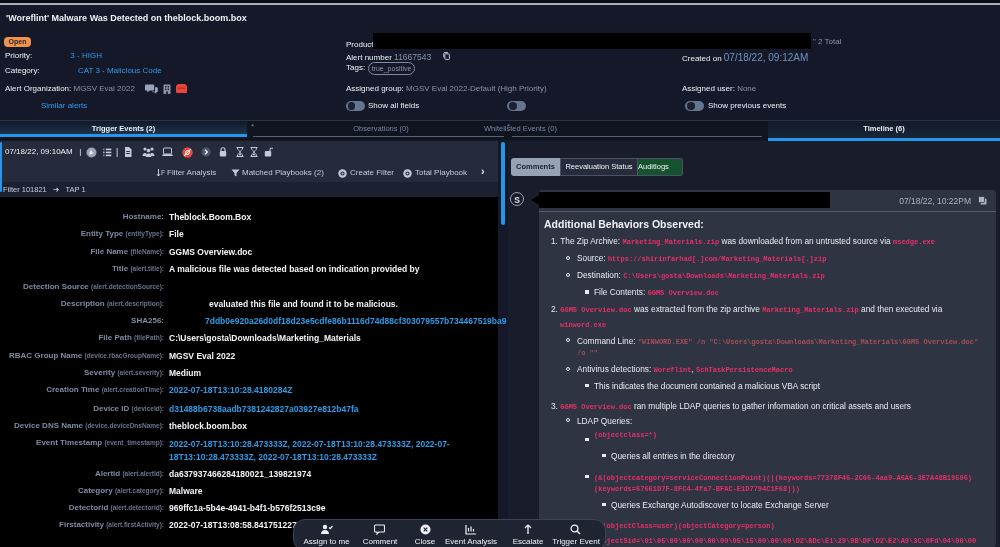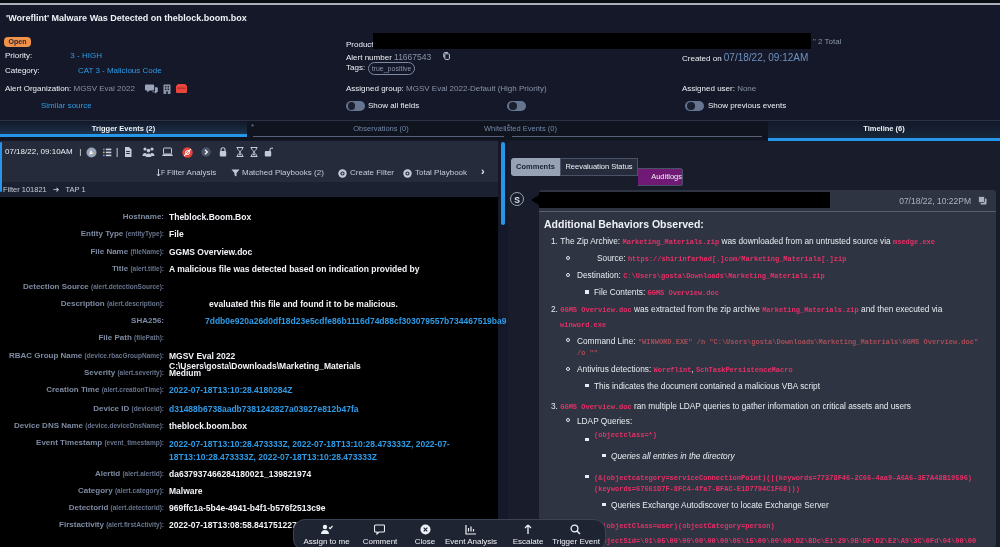--- a/index.html
+++ b/index.html
@@ -37,21 +37,21 @@
       <rect x="4.6" y="2" width="1.4" height="1.4"></rect>
       <rect x="2" y="4.6" width="1.4" height="1.4"></rect>
       <rect x="4.6" y="4.6" width="1.4" height="1.4"></rect>
       <rect x="3.2" y="7.4" width="1.6" height="2.6"></rect>
     </g>
   </svg>
 <svg class="abs" style="left:176px;top:84px;" width="11" height="10" viewBox="0 0 11 10">
     <path fill="#e8453c" d="M0 2l2-2h7l2 2v6a1 1 0 01-1 1H1a1 1 0 01-1-1V2z"></path>
     <rect x="1.5" y="3.5" width="8" height="1.5" fill="#b8352e"></rect>
   </svg>
-<div class="abs b" style="left:5px;top:100.5px;font-size:8px;">Similar source</div>
+<div class="abs b" style="left:5px;top:100.5px;font-size:8px;">Similar alerts</div>
 
 <div class="abs w" style="left:346px;top:39.5px;font-size:8px;">Product:</div>
 <div class="abs" style="left:373px;top:33px;width:438px;height:16px;background:#000;"></div>
 <div class="abs g" style="left:813px;top:37px;font-size:8px;">" 2 Total</div>
 <div class="abs w" style="left:346px;top:51.5px;font-size:8px;">Alert number <span class="g" style="font-size:8.5px;">11667543</span></div>
 <svg class="abs" style="left:442px;top:52px;" width="9" height="8" viewBox="0 0 9 8">
     <rect x="2.8" y="1.8" width="4.6" height="5.6" rx="0.8" fill="none" stroke="#c5ccd8" stroke-width="1"></rect>
     <path fill="none" stroke="#c5ccd8" stroke-width="1" d="M1.8 5.4V1.5a0.9 0.9 0 01 .9-.9h3.2"></path>
   </svg>
 <div class="abs w" style="left:346px;top:63px;font-size:8px;">Tags:</div>
@@ -198,21 +198,21 @@
 <div class="fl" style="top:247px;">File Name <small>(fileName):</small></div>
 <div class="fv" style="top:247px;">GGMS Overview.doc</div>
 <div class="fl" style="top:264px;">Title <small>(alert.title):</small></div>
 <div class="fv" style="top:264px;">A malicious file was detected based on indication provided by</div>
 <div class="fl" style="top:282px;">Detection Source <small>(alert.detectionSource):</small></div>
 <div class="fl" style="top:299px;">Description <small>(alert.description):</small></div>
 <div class="fv" style="top:299px;left:190px;padding-left:19px;">evaluated this file and found it to be malicious.</div>
 <div class="fl" style="top:316px;">SHA256:</div>
 <div class="fv b" style="top:316px;color:#2d9ce8;">7ddb0e920a26d0df18d23e5cdfe86b1116d74d88cf303079557b734467519ba9</div>
 <div class="fl" style="top:333px;">File Path <small>(filePath):</small></div>
-<div class="fv" style="top:333px;margin-top:28px;">C:\Users\gosta\Downloads\Marketing_Materials</div>
+<div class="fv" style="top:333px;">C:\Users\gosta\Downloads\Marketing_Materials</div>
 <div class="fl" style="top:351px;">RBAC Group Name <small>(device.rbacGroupName):</small></div>
 <div class="fv" style="top:351px;">MGSV Eval 2022</div>
 <div class="fl" style="top:368px;">Severity <small>(alert.severity):</small></div>
 <div class="fv" style="top:368px;">Medium</div>
 <div class="fl" style="top:385px;">Creation Time <small>(alert.creationTime):</small></div>
 <div class="fv" style="top:385px;color:#2d9ce8;">2022-07-18T13:10:28.4180284Z</div>
 <div class="fl" style="top:404px;">Device ID <small>(deviceId):</small></div>
 <div class="fv" style="top:404px;color:#2d9ce8;">d31488b6738aadb7381242827a03927e812b47fa</div>
 <div class="fl" style="top:421px;">Device DNS Name <small>(device.deviceDnsName):</small></div>
 <div class="fv" style="top:421px;">theblock.boom.box</div>
@@ -227,21 +227,21 @@
 <div class="fl" style="top:520px;">Firstactivity <small>(alert.firstActivity):</small></div>
 <div class="fv" style="top:520px;">2022-07-18T13:08:58.841751227Z</div>
 
 <div class="abs" style="left:0;top:142px;width:2px;height:50px;background:#2596e8;border-radius:2px;"></div>
 <div class="abs" style="left:501px;top:142px;width:4px;height:83px;background:#2596e8;border-radius:2px;"></div>
 
 <div class="abs" style="left:508px;top:141px;width:492px;height:406px;background:#191d2b;"></div>
 
 <div class="abs" style="left:511px;top:158px;width:49px;height:18px;background:#97a3b4;border-radius:3px 0 0 3px;text-align:center;line-height:18px;font-size:7.5px;font-weight:bold;color:#1a2030;">Comments</div>
 <div class="abs" style="left:560px;top:158px;width:78px;height:18px;background:#262c3c;border:1px solid #4a5366;text-align:center;line-height:16px;font-size:7.5px;color:#eef1f6;">Reevaluation Status</div>
-<div class="abs" style="left:638px;top:168px;width:45px;height:18px;background:#701a75;border:1px solid #4a5366;border-left:none;border-radius:0 3px 3px 0;text-align:right;line-height:16px;font-size:7.5px;color:#eef1f6;">Auditlogs</div>
+<div class="abs" style="left:638px;top:158px;width:45px;height:18px;background:#14532d;border:1px solid #4a5366;border-left:none;border-radius:0 3px 3px 0;text-align:left;line-height:16px;font-size:7.5px;color:#eef1f6;">Auditlogs</div>
 
 <div class="abs" style="left:510px;top:192px;width:14px;height:14px;border:1.3px solid #97a3b4;border-radius:50%;text-align:center;line-height:14px;font-size:8.5px;font-weight:bold;color:#dde2ea;">S</div>
 
 <div class="abs" style="left:539px;top:190px;width:457px;height:357px;background:#2e3442;border-radius:3px;"></div>
 <div class="abs" style="left:539px;top:210.5px;width:457px;height:1px;background:#555e70;"></div>
 
 <div class="abs" style="left:531px;top:195px;width:0;height:0;border-top:5px solid transparent;border-bottom:5px solid transparent;border-right:8px solid #000;"></div>
 <div class="abs" style="left:539px;top:192px;width:291px;height:16px;background:#000;"></div>
 <div class="abs" style="left:880px;top:196px;width:91px;text-align:right;font-size:8.5px;color:#aab3c2;">07/18/22, 10:22PM</div>
 <svg class="abs" style="left:977px;top:195px;" width="11" height="11" viewBox="0 0 11 11">
@@ -251,41 +251,41 @@
 
 <div class="abs w" style="left:544px;top:218px;font-size:10.5px;font-weight:bold;">Additional Behaviors Observed:</div>
 <style>
 .li { position:absolute; font-size:8.3px; color:#e8ecf2; white-space:nowrap; }
 .li .mono, .li .mono2 { font-size:7px; }
 .bc { position:absolute; width:4px; height:4px; border:1px solid #e8ecf2; border-radius:50%; }
 .bs { position:absolute; width:3.5px; height:3.5px; background:#e8ecf2; }
 </style>
 <div class="li" style="left:551px;top:236px;">1.&nbsp;The Zip Archive: <span class="mono">Marketing_Materials.zip</span> was downloaded from an untrusted source via <span class="mono">msedge.exe</span></div>
 <div class="bc" style="left:566px;top:256px;"></div>
-<div class="li" style="left:577px;top:253px;margin-left:20px;">Source: <span class="mono">https://shirinfarhad[.]com/Marketing_Materials[.]zip</span></div>
+<div class="li" style="left:577px;top:253px;">Source: <span class="mono">https://shirinfarhad[.]com/Marketing_Materials[.]zip</span></div>
 <div class="bc" style="left:566px;top:273px;"></div>
 <div class="li" style="left:577px;top:270px;">Destination: <span class="mono">C:\Users\gosta\Downloads\Marketing_Materials.zip</span></div>
 <div class="bs" style="left:585px;top:290px;"></div>
 <div class="li" style="left:594px;top:287px;">File Contents: <span class="mono">GGMS Overview.doc</span></div>
 <div class="li" style="left:551px;top:303.5px;">2.&nbsp;<span class="mono">GGMS Overview.doc</span> was extracted from the zip archive <span class="mono">Marketing_Materials.zip</span> and then executed via</div>
 <div class="li" style="left:560px;top:318.5px;"><span class="mono">winword.exe</span></div>
 <div class="bc" style="left:566px;top:338px;"></div>
 <div class="li" style="left:577px;top:335.5px;">Command Line: <span class="mono2">"WINWORD.EXE" /n "C:\Users\gosta\Downloads\Marketing_Materials\GGMS Overview.doc"</span></div>
 <div class="li" style="left:577px;top:346.5px;"><span class="mono2">/o ""</span></div>
 <div class="bc" style="left:566px;top:366.5px;"></div>
 <div class="li" style="left:577px;top:364px;">Antivirus detections: <span class="mono">Woreflint</span>, <span class="mono">SchTaskPersistenceMacro</span></div>
 <div class="bs" style="left:585px;top:383.5px;"></div>
 <div class="li" style="left:594px;top:380.5px;">This indicates the document contained a malicious VBA script</div>
 <div class="li" style="left:551px;top:401px;">3.&nbsp;<span class="mono">GGMS Overview.doc</span> ran multiple LDAP queries to gather information on critical assets and users</div>
 <div class="bc" style="left:566px;top:418px;"></div>
 <div class="li" style="left:577px;top:415.5px;">LDAP Queries:</div>
 <div class="bs" style="left:585px;top:437.5px;"></div>
 <div class="li" style="left:594px;top:429px;"><span class="mono">(objectclass=*)</span></div>
 <div class="bs" style="left:602px;top:453.5px;"></div>
-<div class="li" style="left:611px;top:450.5px;font-style:italic;">Queries all entries in the directory</div>
+<div class="li" style="left:611px;top:450.5px;">Queries all entries in the directory</div>
 <div class="bs" style="left:585px;top:474.5px;"></div>
 <div class="li" style="left:594px;top:471.5px;"><span class="mono">(&amp;(objectcategory=serviceConnectionPoint)(|(keywords=77378F46-2C66-4aa9-A6A6-3E7A48B19596)</span></div>
 <div class="li" style="left:594px;top:482.5px;"><span class="mono">(keywords=67661D7F-8FC4-4fa7-BFAC-E1D7794C1F68)))</span></div>
 <div class="bs" style="left:602px;top:502.5px;"></div>
 <div class="li" style="left:611px;top:499.5px;">Queries Exchange Autodiscover to locate Exchange Server</div>
 <div class="bs" style="left:585px;top:523px;"></div>
 <div class="li" style="left:594px;top:520px;"><span class="mono">(&amp;(objectClass=user)(objectCategory=person)</span></div>
 <div class="li" style="left:594px;top:535px;"><span class="mono">(objectSid=\01\05\00\00\00\00\00\05\15\00\00\00\D2\BDc\E1\29\9B\DF\D2\E2\A9\3C\0Fd\04\00\00</span></div>
 
 <div class="abs" style="left:293px;top:519px;width:313px;height:32px;background:#1f2433;border:1px solid #3c4354;border-radius:12px;"></div>

